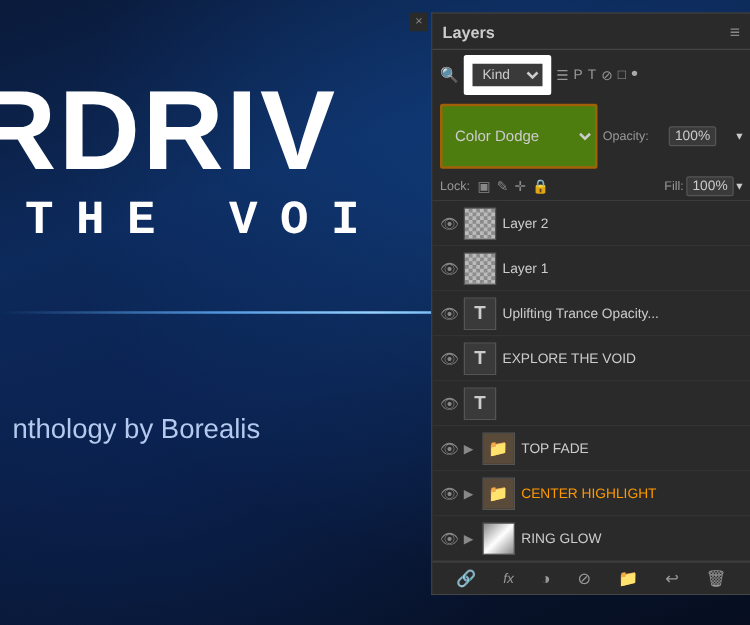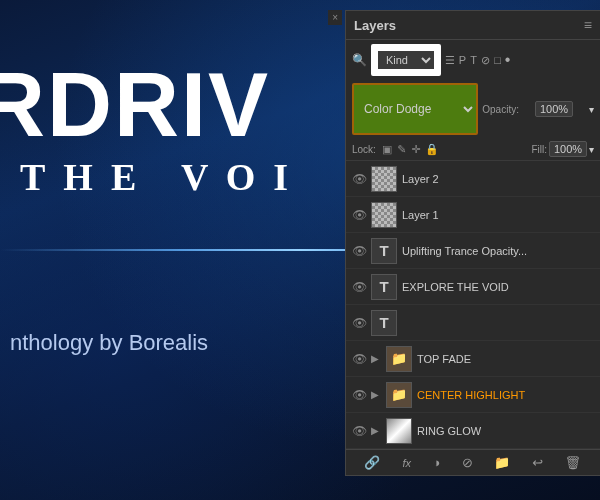--- a/index.html
+++ b/index.html
@@ -52,21 +52,21 @@
     }
 
     .bg-subtitle {
       position: absolute;
       top: 155px;
       left: 20px;
       font-size: 38px;
       font-weight: 700;
       color: white;
       letter-spacing: 18px;
-      font-family: Liberation Serif, serif;
+      font-family: Liberation Mono, monospace;
     }
 
     .bg-small {
       position: absolute;
       top: 330px;
       left: 10px;
       font-size: 22px;
       color: rgba(200,220,255,0.9);
       font-family: Arial, sans-serif;
       font-weight: 400;

